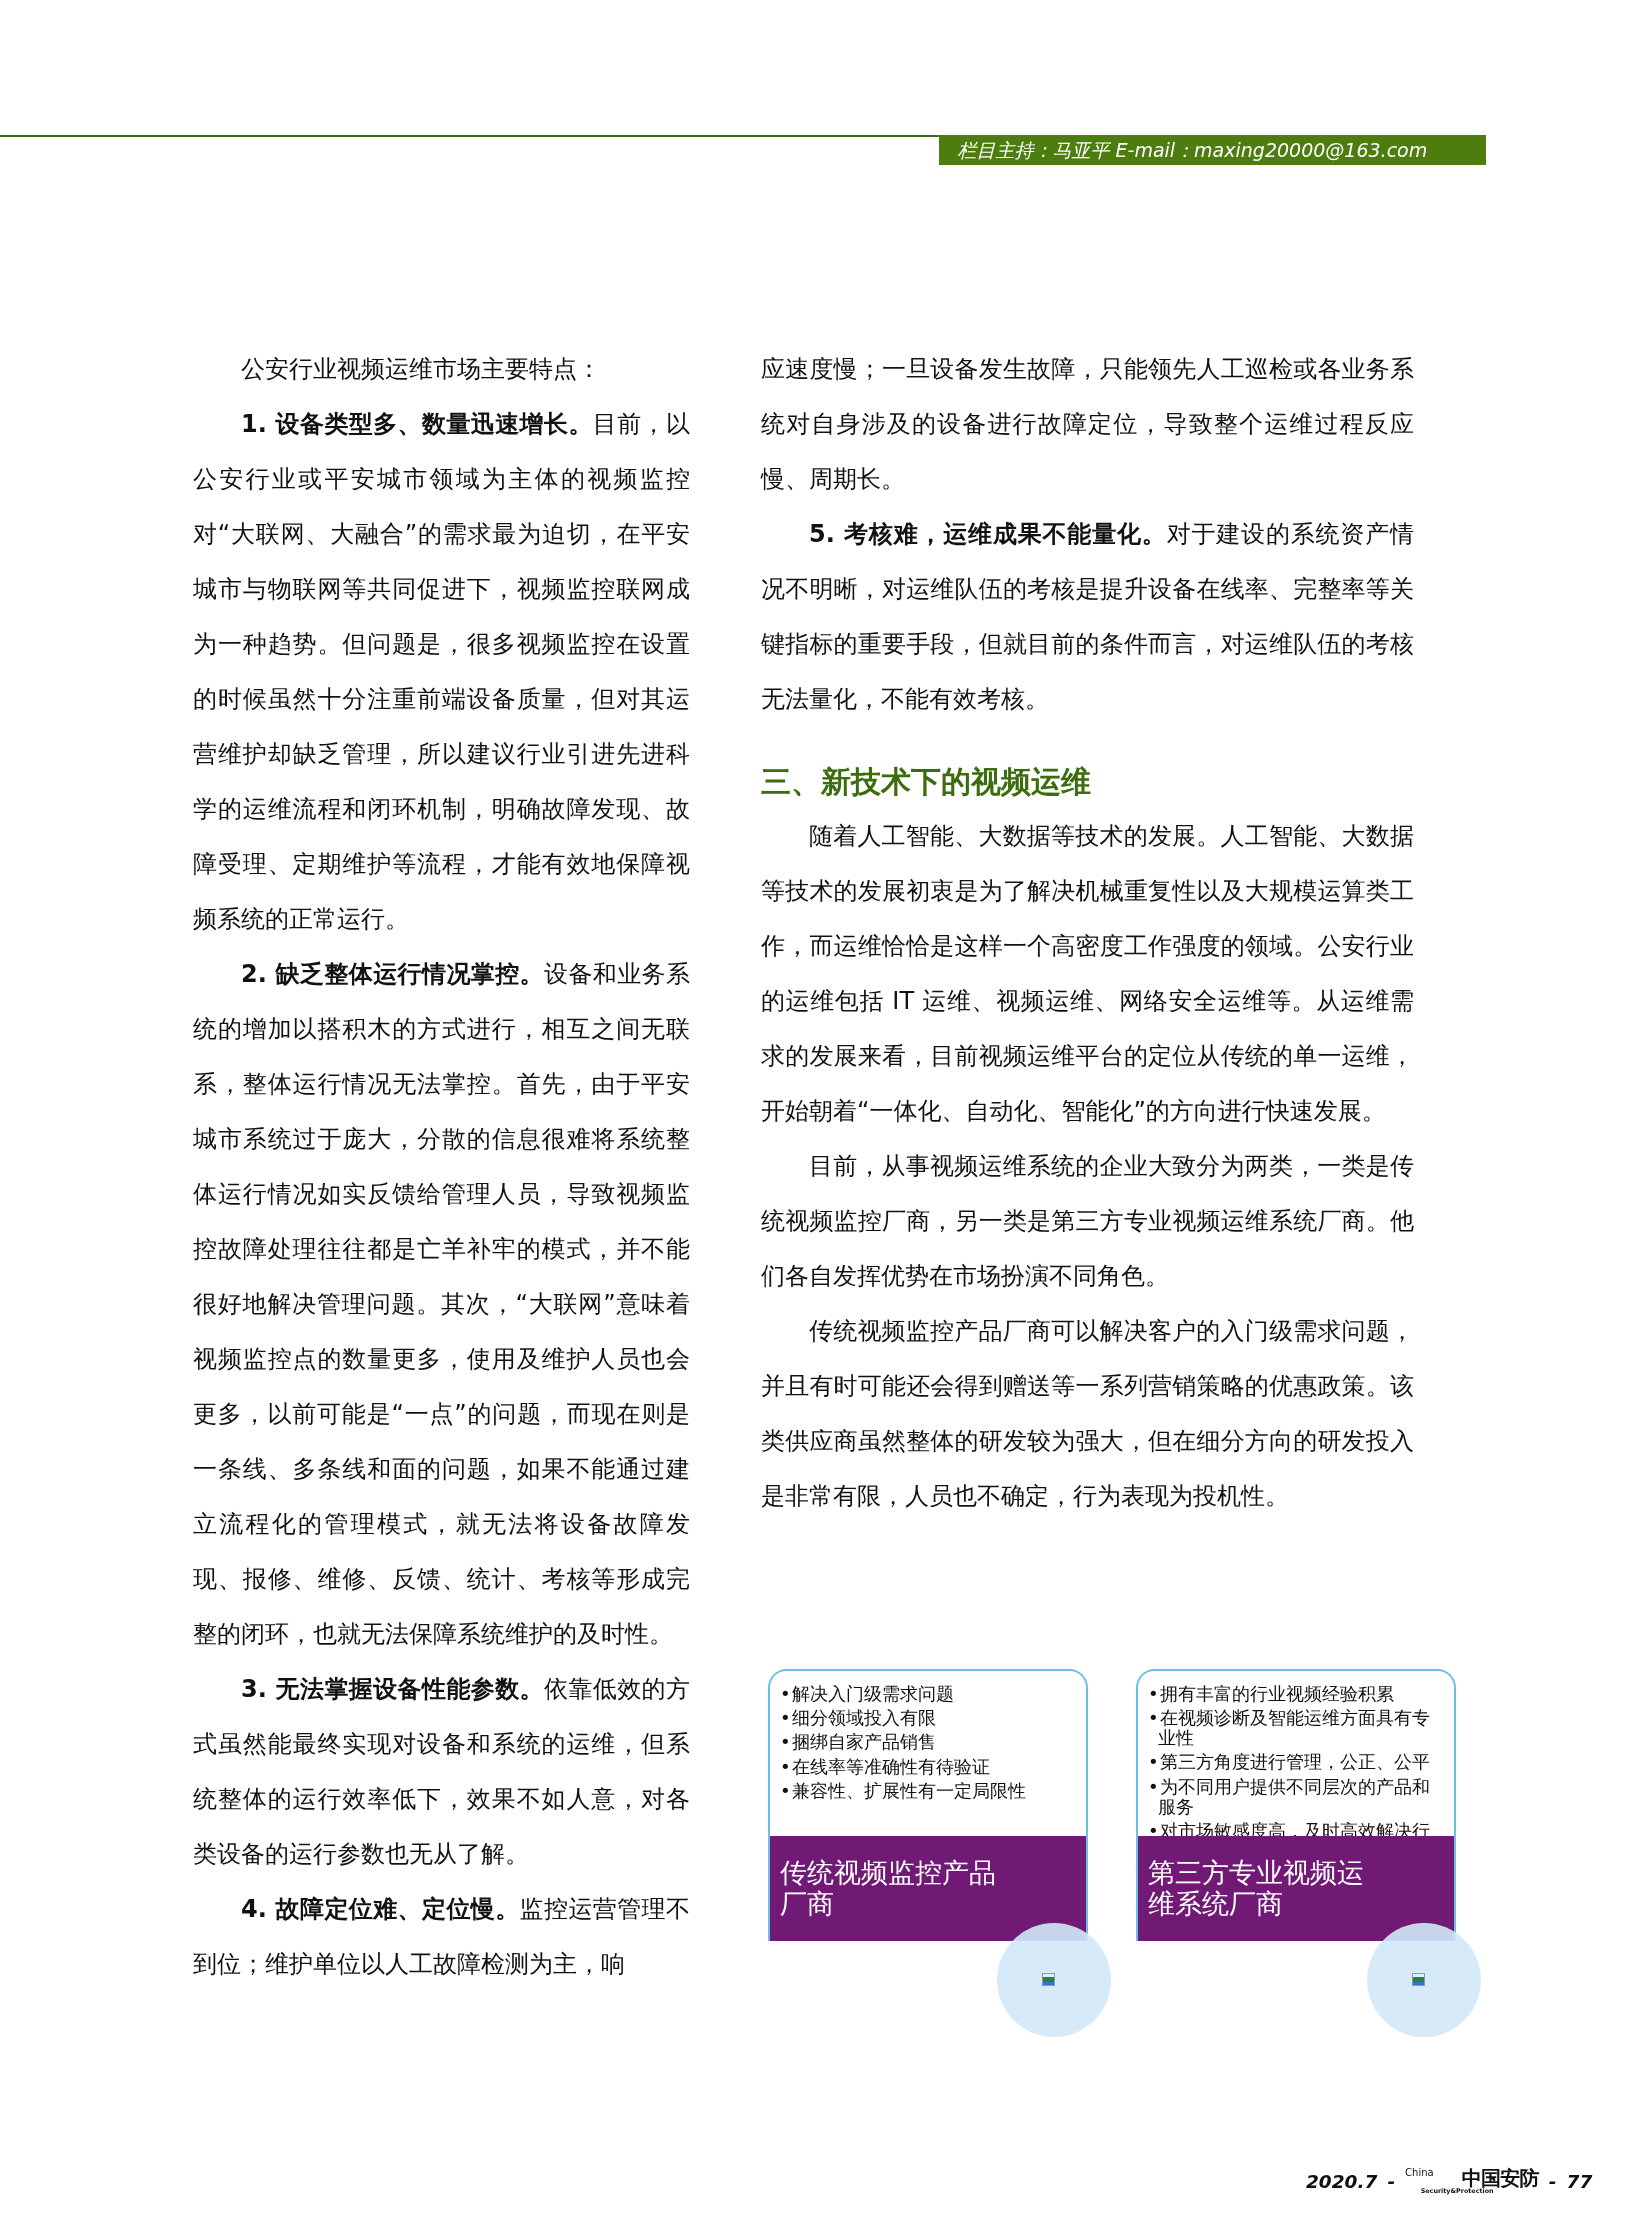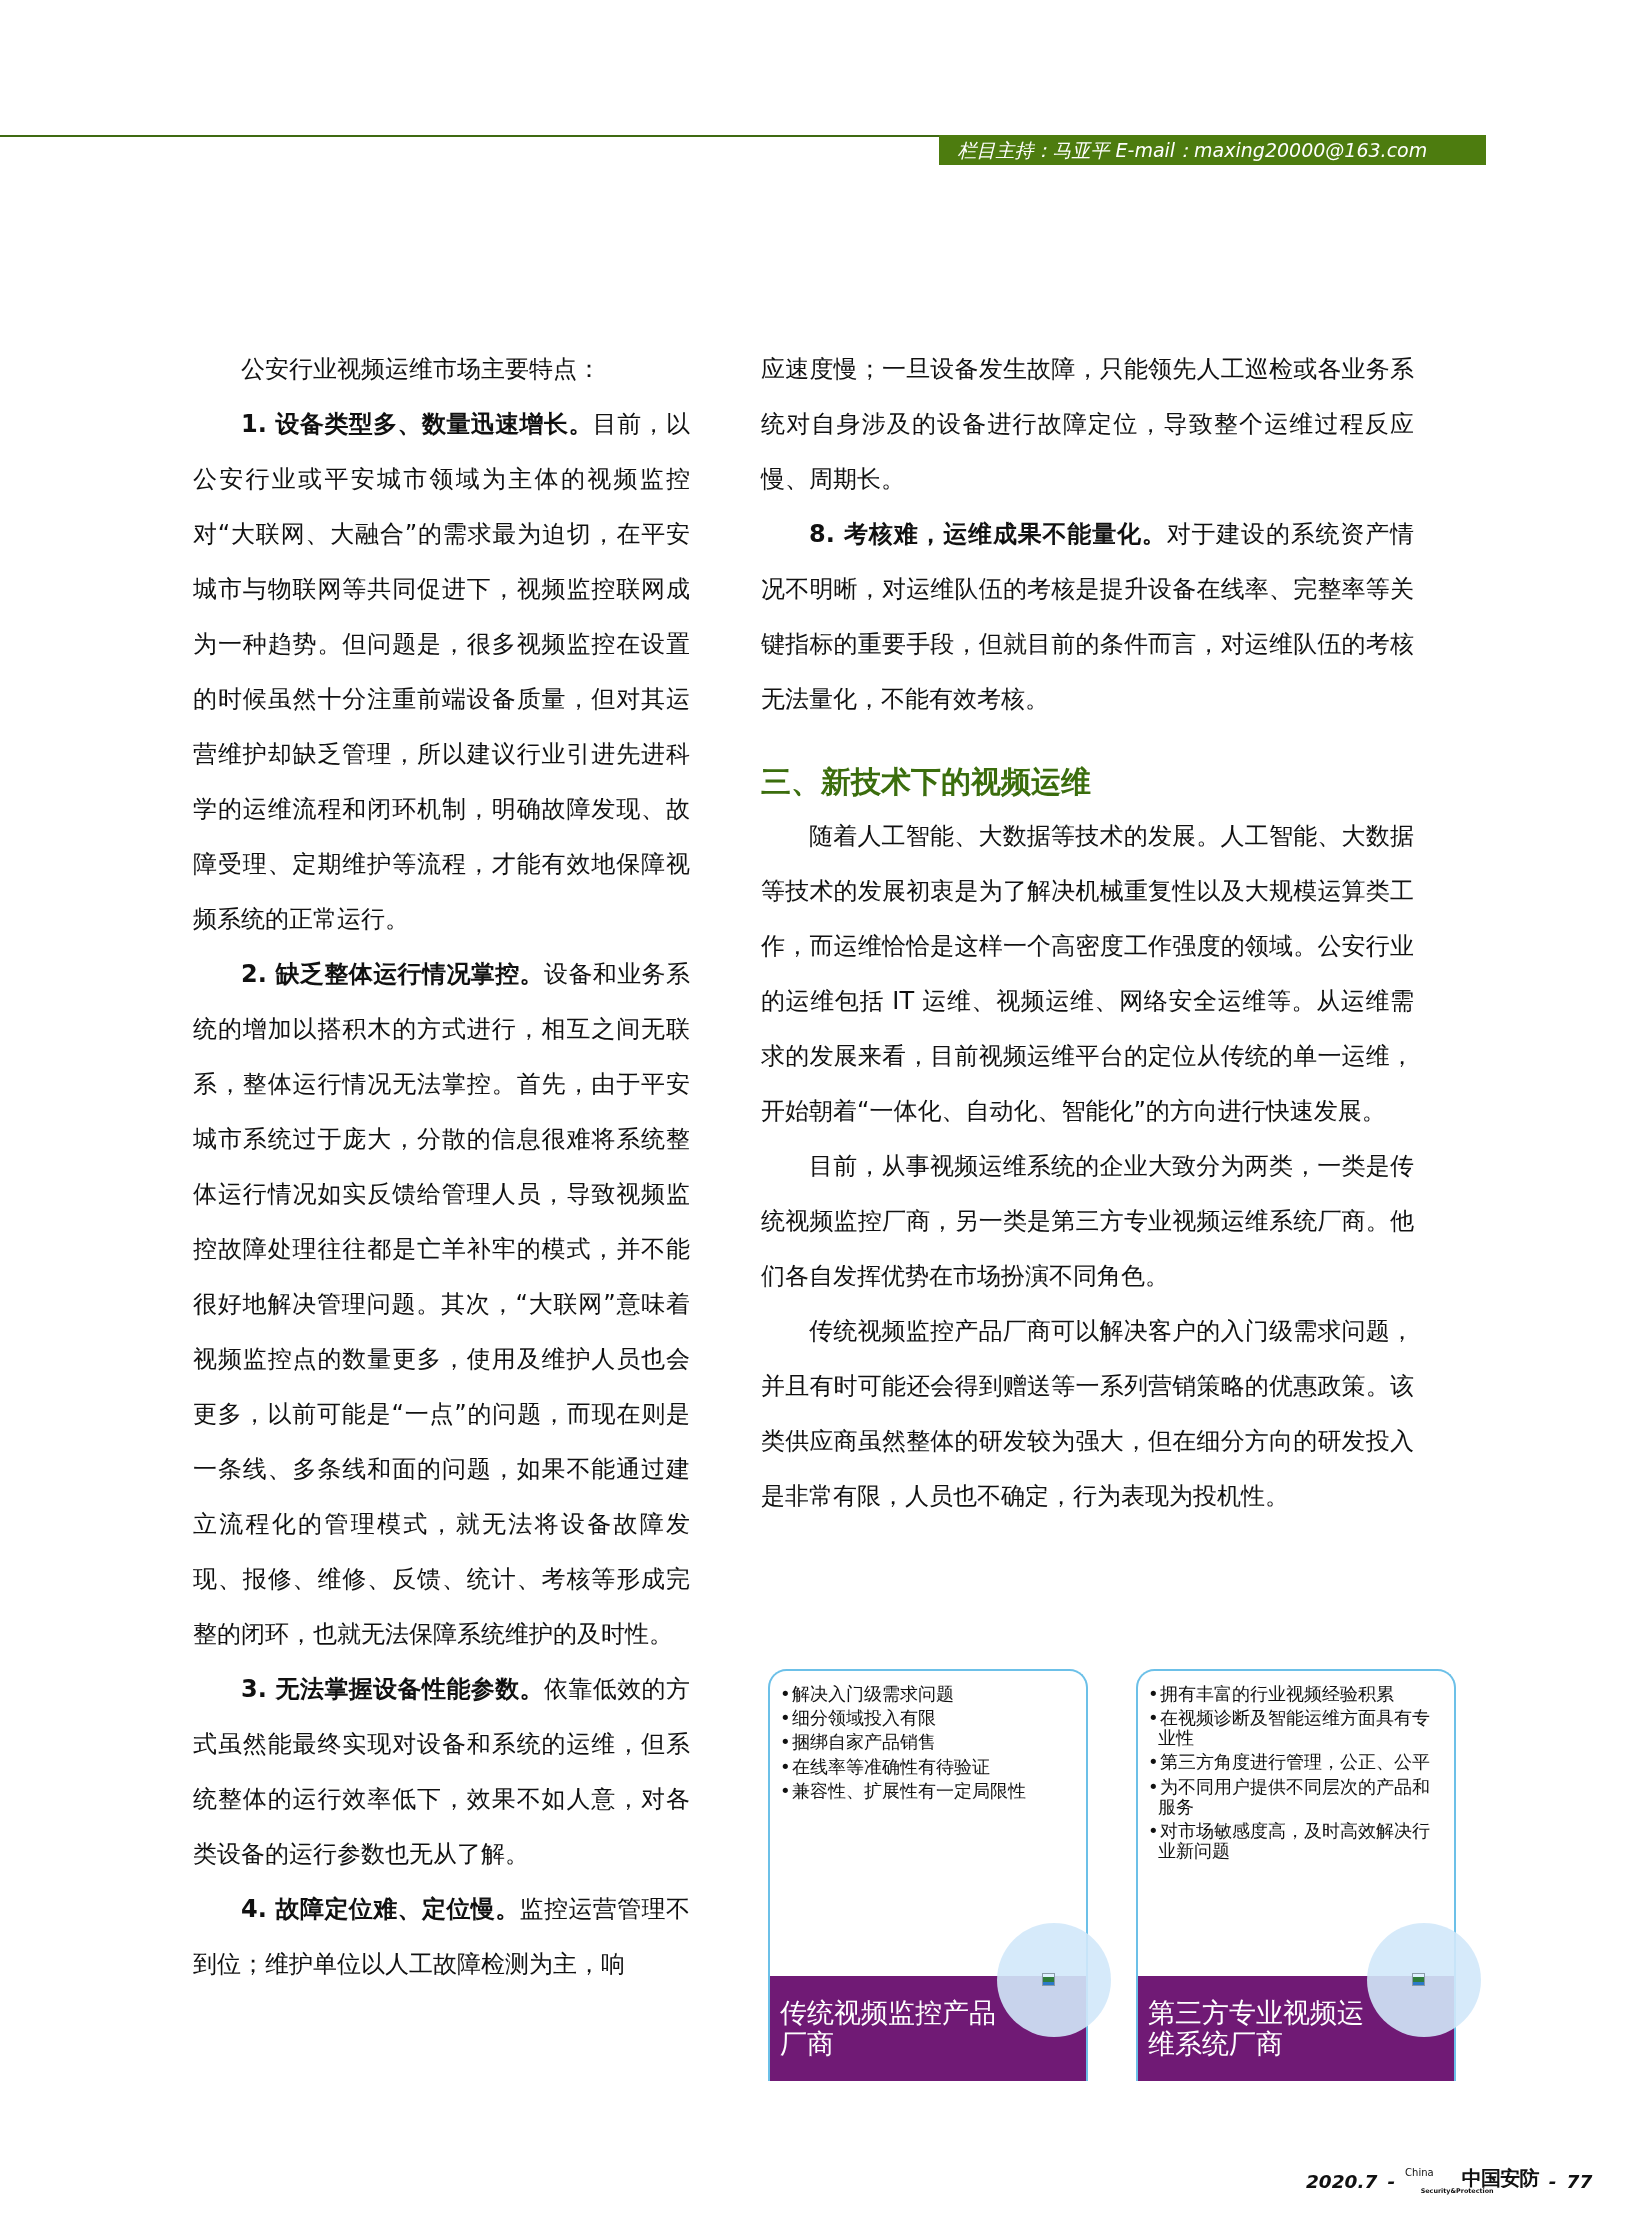--- a/index.html
+++ b/index.html
@@ -25,21 +25,21 @@
   .col-left { left: 193px; width: 497px; }
   .col-right { left: 761px; width: 653px; }
   .para { margin: 0; text-align: justify; text-align-last: left; }
   .indent { text-indent: 2em; }
   .bold { font-weight: bold; }
   .section-heading {
     margin: 27px 0 0 0; color: #3b6d0d; font-weight: bold;
     font-size: 30px; line-height: 55px;
   }
   .box {
-    position: absolute; top: 1669px; width: 320px; height: 412px;
+    position: absolute; top: 1669px; width: 320px; height: 272px;
     border: 2.1px solid #6cc0e8; border-radius: 18.5px 18.5px 0 0;
     border-bottom: none; background: #ffffff; overflow: hidden;
     box-sizing: border-box;
   }
   .box-left { left: 768px; }
   .box-right { left: 1136px; }
   .box-list {
     margin: 0; padding: 12.8px 10px 0 10px; list-style: none;
     font-size: 18px; line-height: 20px; color: #111;
   }
@@ -86,21 +86,21 @@
 <div class="column col-left">
   <p class="para indent">公安行业视频运维市场主要特点：</p>
   <p class="para indent"><span class="bold">1. 设备类型多、数量迅速增长。</span><span>目前，以公安行业或平安城市领域为主体的视频监控对“大联网、大融合”的需求最为迫切，在平安城市与物联网等共同促进下，视频监控联网成为一种趋势。但问题是，很多视频监控在设置的时候虽然十分注重前端设备质量，但对其运营维护却缺乏管理，所以建议行业引进先进科学的运维流程和闭环机制，明确故障发现、故障受理、定期维护等流程，才能有效地保障视频系统的正常运行。</span></p>
   <p class="para indent"><span class="bold">2. 缺乏整体运行情况掌控。</span><span>设备和业务系统的增加以搭积木的方式进行，相互之间无联系，整体运行情况无法掌控。首先，由于平安城市系统过于庞大，分散的信息很难将系统整体运行情况如实反馈给管理人员，导致视频监控故障处理往往都是亡羊补牢的模式，并不能很好地解决管理问题。其次，“大联网”意味着视频监控点的数量更多，使用及维护人员也会更多，以前可能是“一点”的问题，而现在则是一条线、多条线和面的问题，如果不能通过建立流程化的管理模式，就无法将设备故障发现、报修、维修、反馈、统计、考核等形成完整的闭环，也就无法保障系统维护的及时性。</span></p>
   <p class="para indent"><span class="bold">3. 无法掌握设备性能参数。</span><span>依靠低效的方式虽然能最终实现对设备和系统的运维，但系统整体的运行效率低下，效果不如人意，对各类设备的运行参数也无从了解。</span></p>
   <p class="para indent"><span class="bold">4. 故障定位难、定位慢。</span><span>监控运营管理不到位；维护单位以人工故障检测为主，响</span></p>
 </div>
 
 <div class="column col-right">
   <p class="para">应速度慢；一旦设备发生故障，只能领先人工巡检或各业务系统对自身涉及的设备进行故障定位，导致整个运维过程反应慢、周期长。</p>
-  <p class="para indent"><span class="bold">8. 考核难，运维成果不能量化。</span><span>对于建设的系统资产情况不明晰，对运维队伍的考核是提升设备在线率、完整率等关键指标的重要手段，但就目前的条件而言，对运维队伍的考核无法量化，不能有效考核。</span></p>
+  <p class="para indent"><span class="bold">5. 考核难，运维成果不能量化。</span><span>对于建设的系统资产情况不明晰，对运维队伍的考核是提升设备在线率、完整率等关键指标的重要手段，但就目前的条件而言，对运维队伍的考核无法量化，不能有效考核。</span></p>
   <h2 class="section-heading">三、新技术下的视频运维</h2>
   <p class="para indent">随着人工智能、大数据等技术的发展。人工智能、大数据等技术的发展初衷是为了解决机械重复性以及大规模运算类工作，而运维恰恰是这样一个高密度工作强度的领域。公安行业的运维包括 IT 运维、视频运维、网络安全运维等。从运维需求的发展来看，目前视频运维平台的定位从传统的单一运维，开始朝着“一体化、自动化、智能化”的方向进行快速发展。</p>
   <p class="para indent">目前，从事视频运维系统的企业大致分为两类，一类是传统视频监控厂商，另一类是第三方专业视频运维系统厂商。他们各自发挥优势在市场扮演不同角色。</p>
   <p class="para indent">传统视频监控产品厂商可以解决客户的入门级需求问题，并且有时可能还会得到赠送等一系列营销策略的优惠政策。该类供应商虽然整体的研发较为强大，但在细分方向的研发投入是非常有限，人员也不确定，行为表现为投机性。</p>
 </div>
 
 <div class="box box-left">
   <ul class="box-list">
     <li>解决入门级需求问题</li>
     <li>细分领域投入有限</li>

